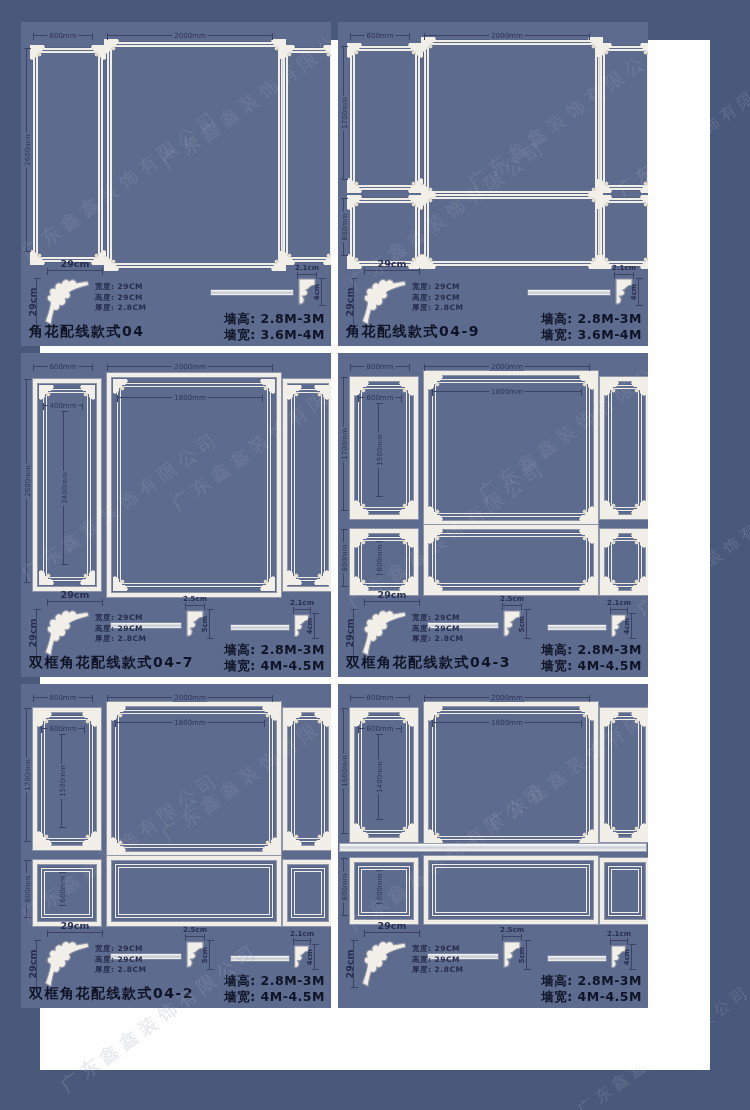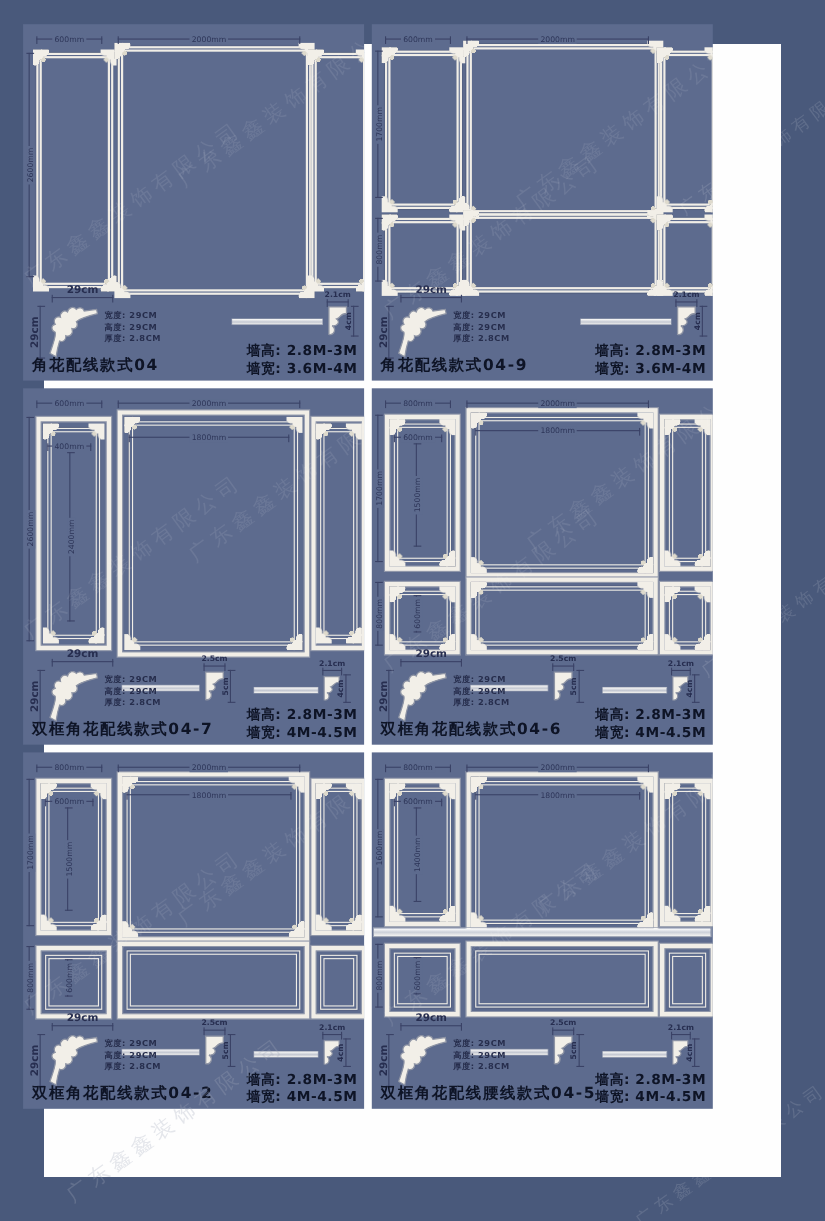--- a/index.html
+++ b/index.html
@@ -424,21 +424,21 @@
   <div class="dh big" style="left:272px;top:256px;width:18px">
       <span style="font-size:7px">2.1cm</span>
     </div>
   <svg class="prof" style="left:272px;top:260px" width="17" height="28">
       <use href="#profshape"></use>
     </svg>
   <div class="dv big" style="left:293px;top:260px;height:26px">
       <span style="font-size:7px">4cm</span>
     </div>
 
-  <div class="ptitle">双框角花配线款式04-6</div>
+  <div class="ptitle">双框角花配线款式04-3</div>
   <div class="wall">
     <div>墙高: 2.8M-3M</div>
     <div>墙宽: 4M-4.5M</div>
   </div>
   <span class="wm" style="left:-10px;top:170px">广东鑫鑫装饰有限公司</span>
   <span class="wm" style="left:120px;top:60px">广东鑫鑫装饰有限公司</span>
 </section>
 
 <section class="panel p4">
   <div class="dh" style="left:12px;top:13px;width:60px">
@@ -631,21 +631,20 @@
   <div class="dh big" style="left:272px;top:256px;width:18px">
       <span style="font-size:7px">2.1cm</span>
     </div>
   <svg class="prof" style="left:272px;top:260px" width="17" height="28">
       <use href="#profshape"></use>
     </svg>
   <div class="dv big" style="left:293px;top:260px;height:26px">
       <span style="font-size:7px">4cm</span>
     </div>
 
-  <div class="ptitle">双框角花配线腰线款式04-5</div>
   <div class="wall">
     <div>墙高: 2.8M-3M</div>
     <div>墙宽: 4M-4.5M</div>
   </div>
   <span class="wm" style="left:-10px;top:160px">广东鑫鑫装饰有限公司</span>
   <span class="wm" style="left:130px;top:60px">广东鑫鑫装饰有限公司</span>
 </section>
 
 <span class="wm b" style="left:600px;top:120px">广东鑫鑫装饰有限公司</span>
 <span class="wm b" style="left:620px;top:540px">广东鑫鑫装饰有限公司</span>

